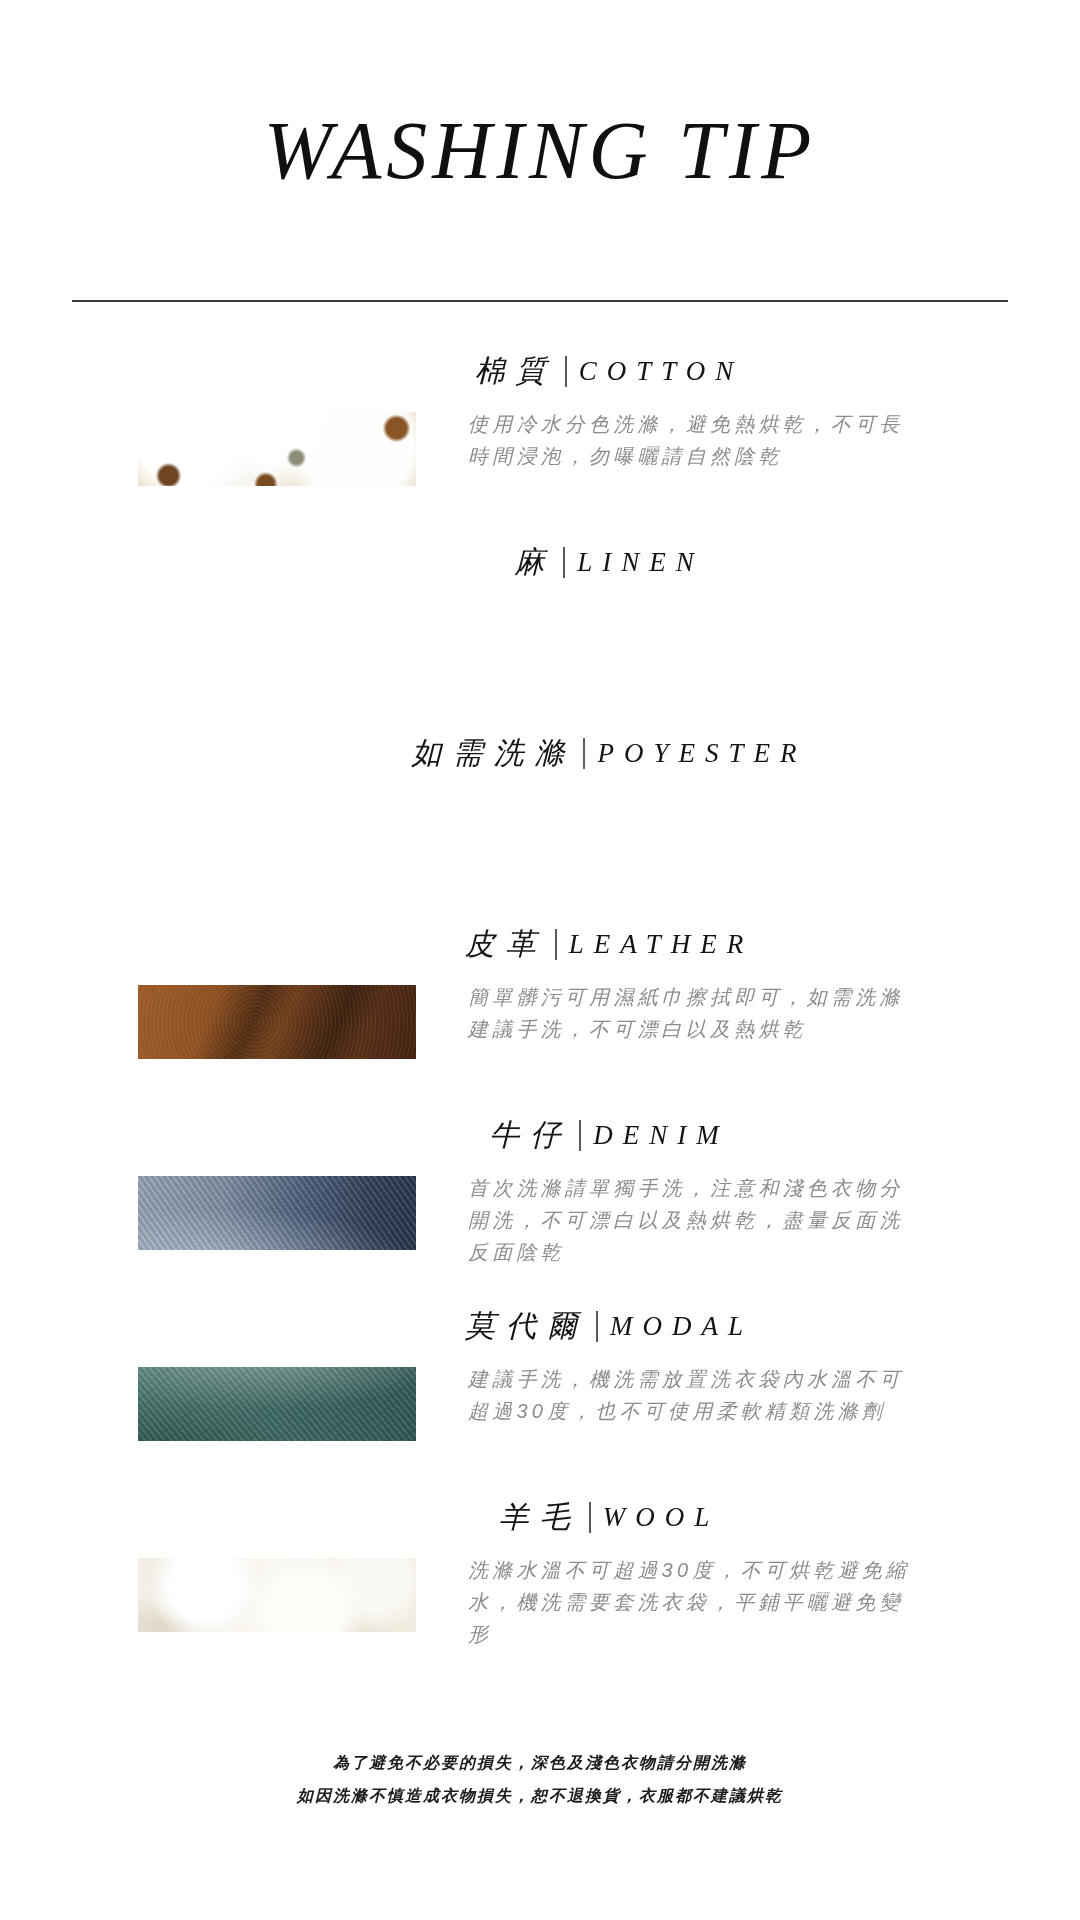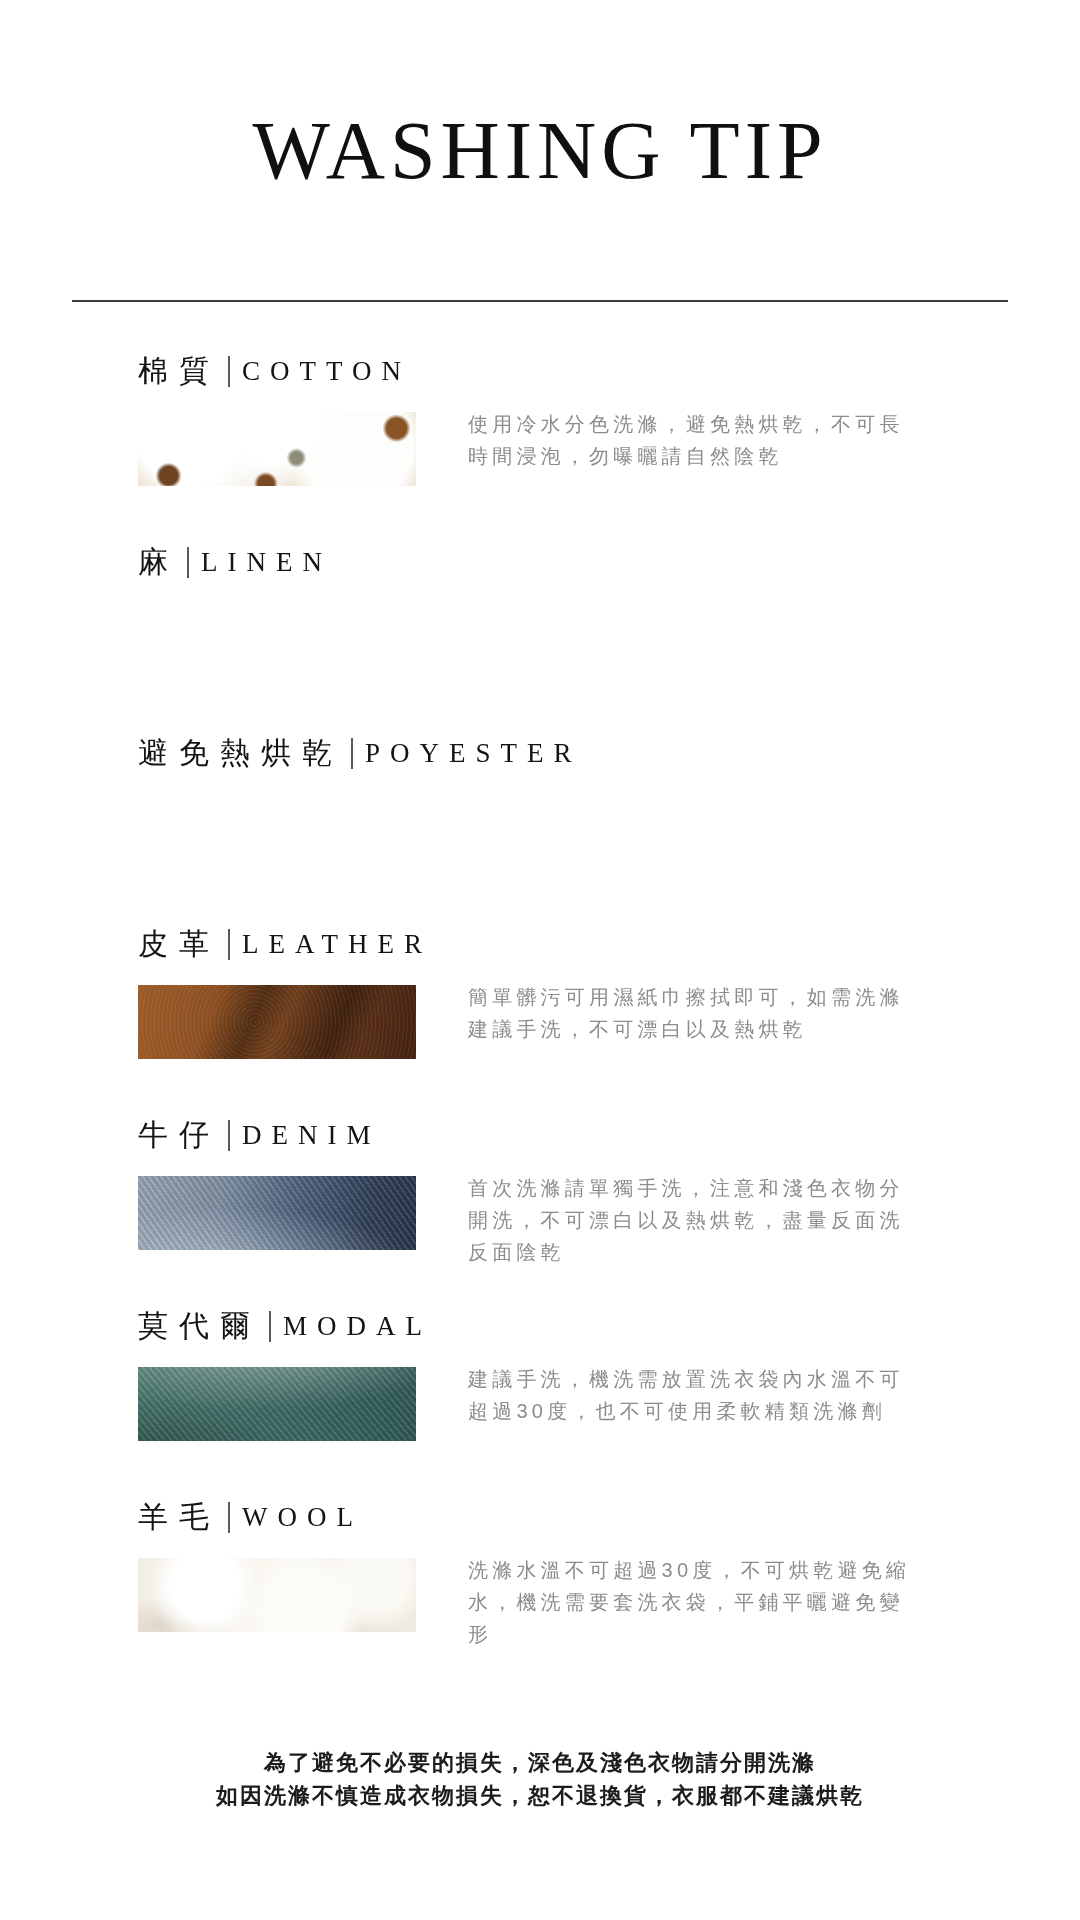--- a/index.html
+++ b/index.html
@@ -1,40 +1,40 @@
 <!DOCTYPE html>
 <html><head>
 <meta charset="utf-8">
 <style>
   html,body{margin:0;padding:0;}
   body{
     width:1080px;height:1920px;background:#ffffff;
     font-family:"Liberation Sans","DejaVu Sans",sans-serif;
     color:#141414;overflow:hidden;position:relative;
   }
-  .page{width:1080px;height:1615px;}
+  .page{width:1080px;height:1615px;font-style:italic;}
 
   
   .title{
     margin:0;padding-top:100px;text-align:center;
     font-family:"Liberation Serif","DejaVu Serif",serif;
     font-weight:400;font-size:82px;line-height:102px;
     letter-spacing:5px;color:#101010;white-space:nowrap;
   }
   .divider{
     margin:98px 72px 0 72px;height:0;
     border:none;border-top:2px solid #3c3c3c;
   }
 
   
   .sections{margin-top:52px;padding-left:138px;}
   .fabric-section{height:191px;}
   .fabric-header{
     margin:0;display:flex;align-items:center;
-    font-weight:500;color:#141414;line-height:34px;
+    font-weight:500;color:#141414;line-height:34px;justify-content:center;
   }
   .fabric-header .zh{
     font-size:30px;letter-spacing:11px;
     font-family:"Liberation Serif","DejaVu Serif",serif;
   }
   .fabric-header .bar{
     width:2px;height:31px;background:#5a5a5a;
     margin:0 12px 0 8px;flex:none;
   }
   .fabric-header .en{
@@ -101,21 +101,21 @@
       radial-gradient(circle at 60% 72%, #fdfcf9 0 38px, rgba(253,252,249,0) 60px),
       radial-gradient(circle at 86% 28%, #fbf9f4 0 30px, rgba(251,249,244,0) 52px),
       radial-gradient(ellipse 120px 48px at 8% 92%, rgba(188,174,150,.38), rgba(188,174,150,0) 62%),
       radial-gradient(ellipse 140px 55px at 70% 112%, rgba(198,186,163,.32), rgba(198,186,163,0) 62%),
       linear-gradient(100deg,#f3eee5,#faf7f1 50%,#f0ebe0);
   }
 
   
   .footer{
     margin-top:55px;text-align:center;
-    font-size:22px;line-height:33px;letter-spacing:2px;
+    font-size:16px;line-height:33px;letter-spacing:2px;
     font-weight:700;color:#1c1c1c;
   }
   .footer p{margin:0;}
 </style>
 </head>
 <body>
 
 <div class="page">
 
   <h1 class="title">WASHING TIP</h1>
@@ -140,21 +140,21 @@
     <section class="fabric-section">
       <h2 class="fabric-header">
         <span class="zh">麻</span>
         <span class="bar"></span>
         <span class="en">LINEN</span>
       </h2>
     </section>
 
     <section class="fabric-section">
       <h2 class="fabric-header">
-        <span class="zh">避免熱烘乾</span>
+        <span class="zh">如需洗滌</span>
         <span class="bar"></span>
         <span class="en">POYESTER</span>
       </h2>
     </section>
 
     <section class="fabric-section">
       <h2 class="fabric-header">
         <span class="zh">皮革</span>
         <span class="bar"></span>
         <span class="en">LEATHER</span>

